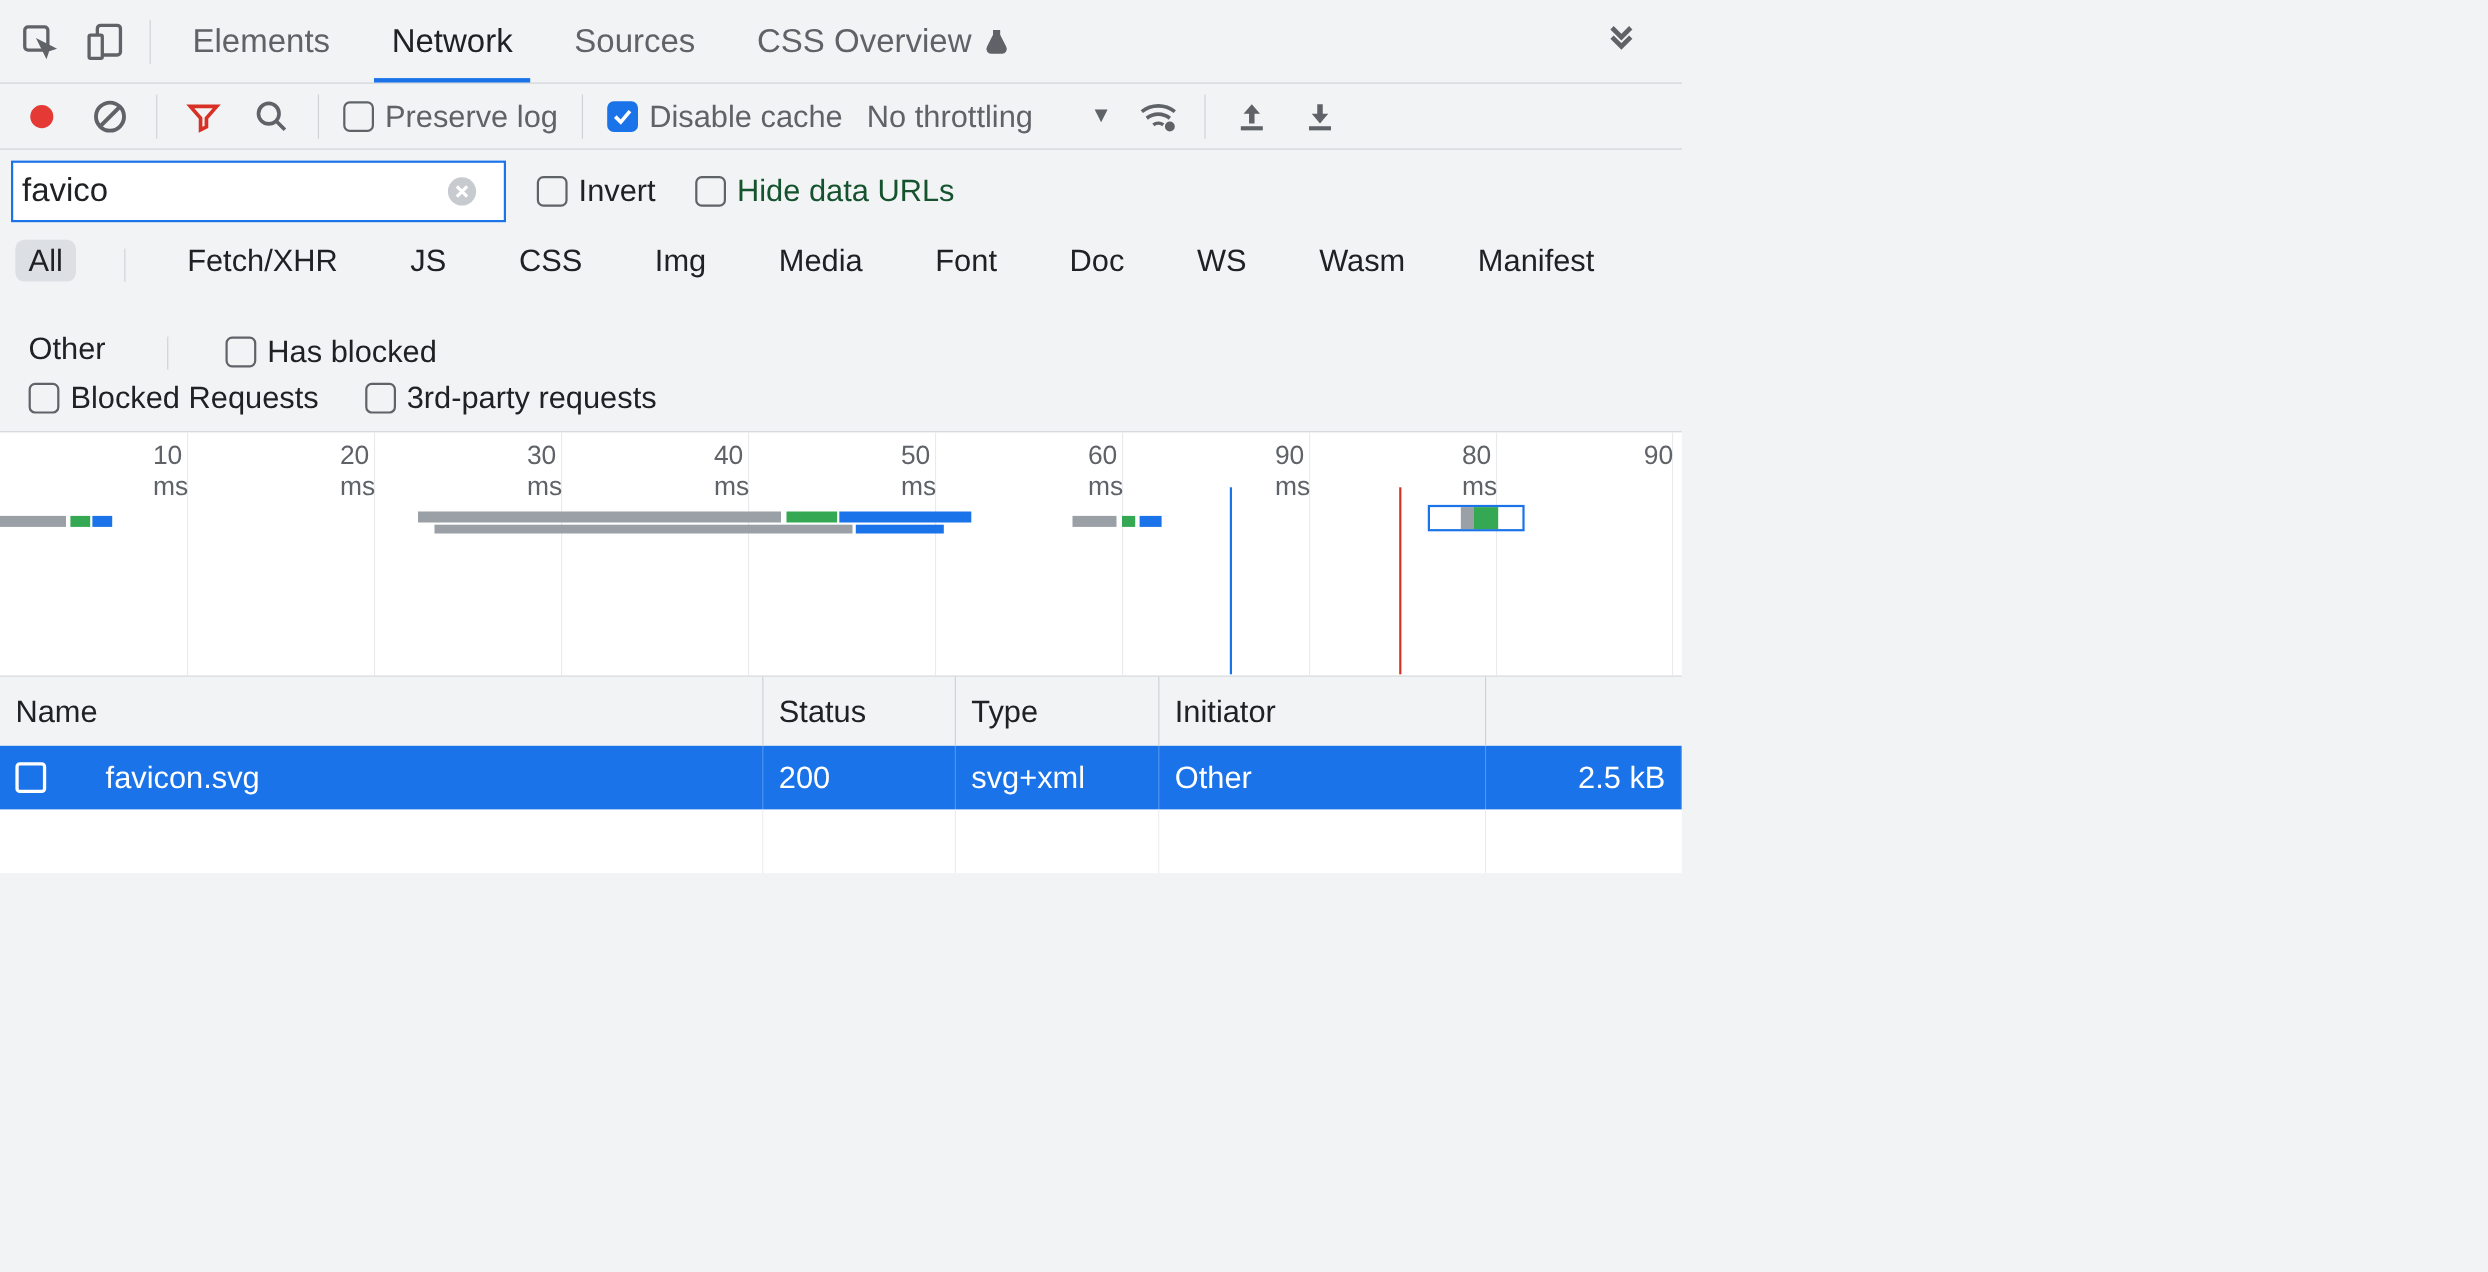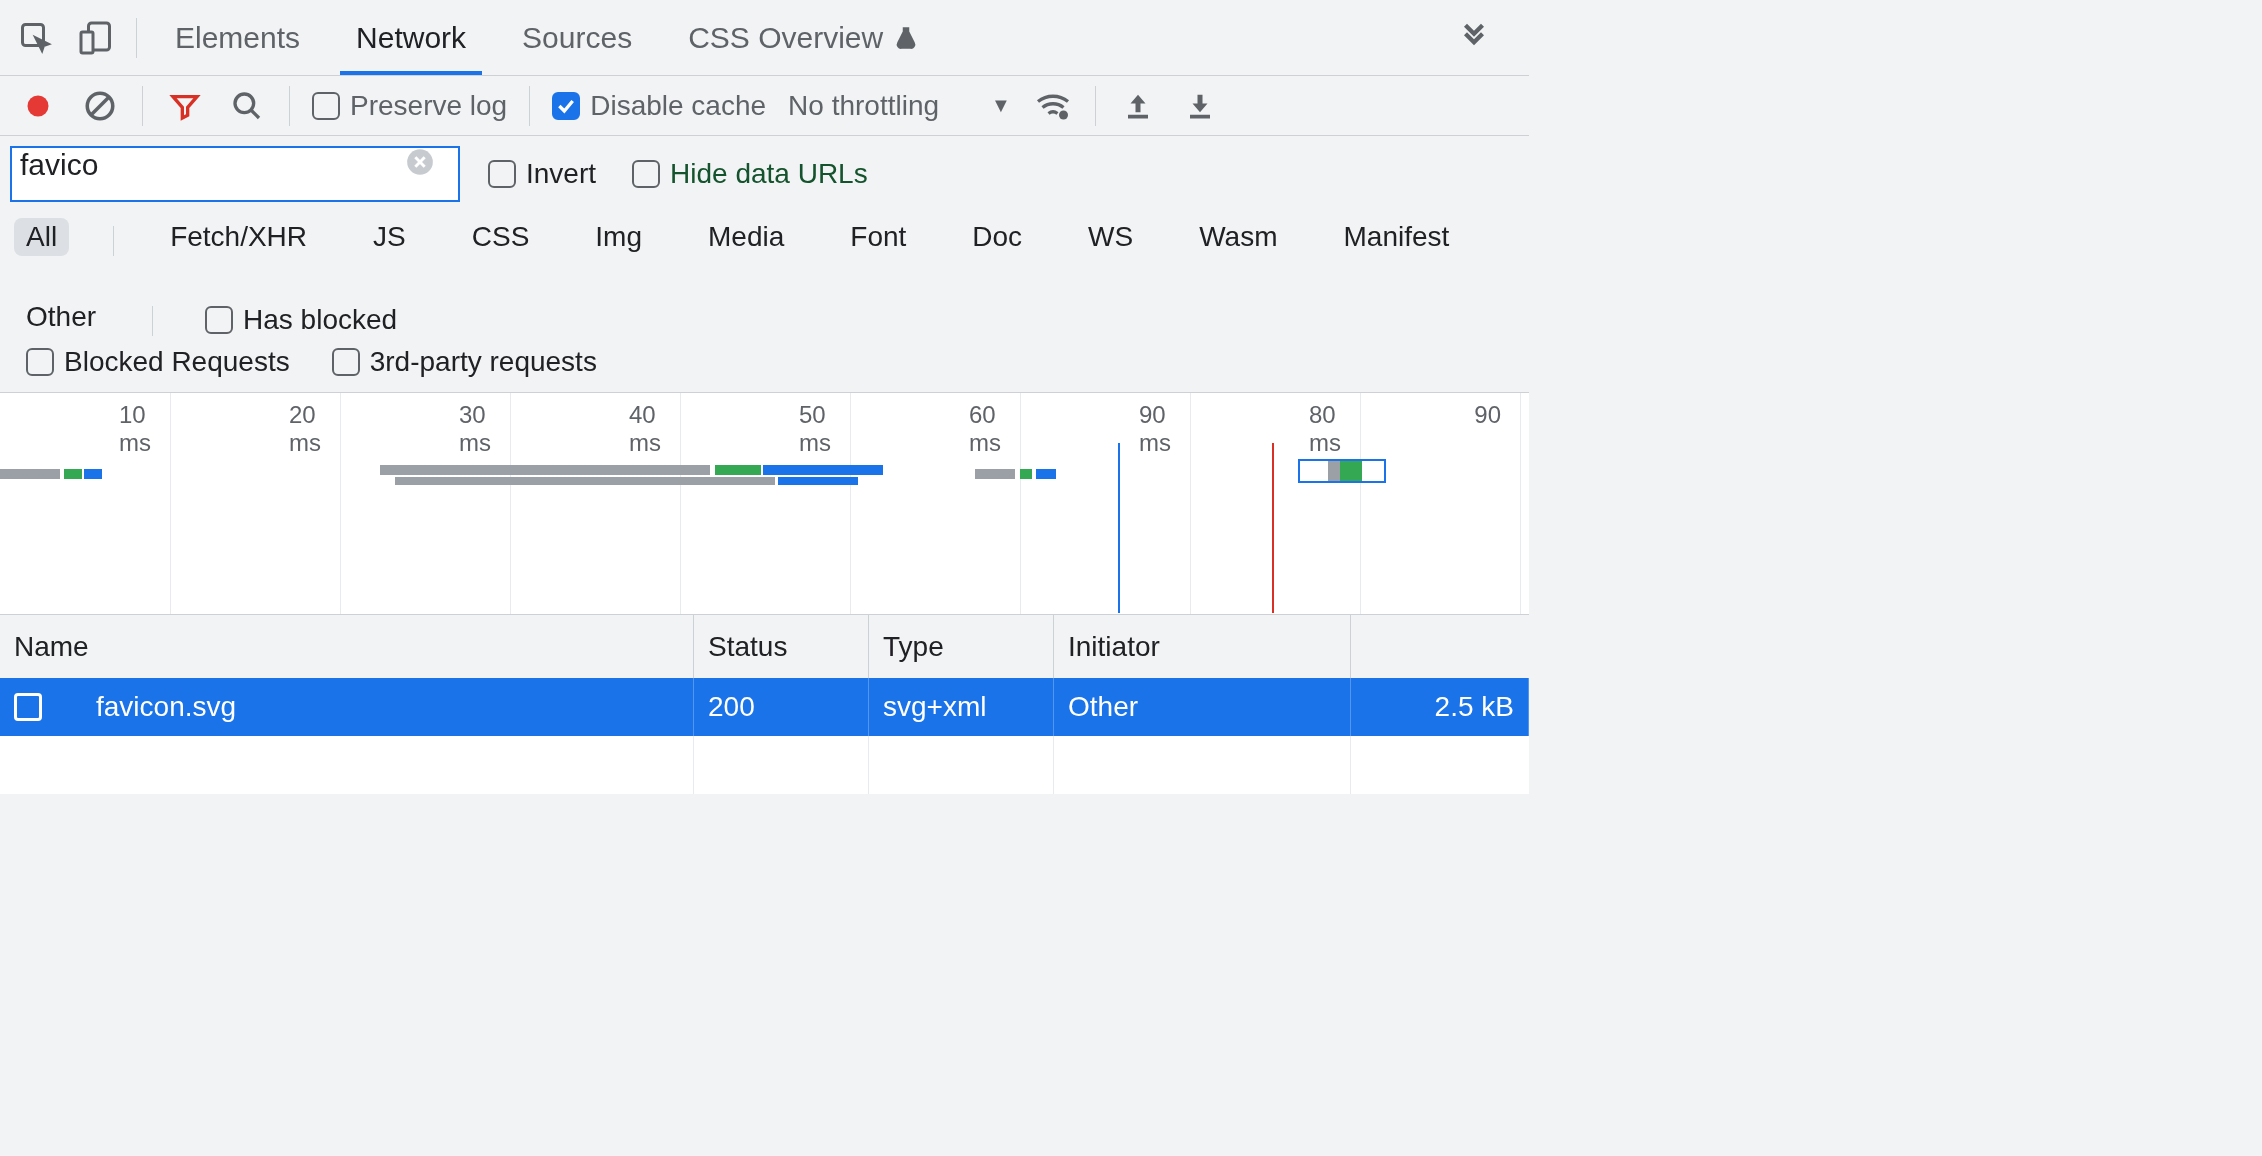--- a/index.html
+++ b/index.html
@@ -89,21 +89,21 @@
     padding: 10px 10px 10px 10px;
     gap: 20px;
     flex-wrap: wrap;
   }
   .filter-input-wrap {
     width: 450px;
     height: 56px;
     border: 2px solid #1a73e8;
     background: #fff;
     display: flex;
-    align-items: flex-start;
+    align-items: center;
     padding: 0 25px 0 8px;
   }
   .filter-input {
     flex: 1;
     border: none;
     outline: none;
     font-size: 30px;
     color: #202124;
   }
   .clear-x { color:#bfc3c7; }
@@ -139,21 +139,21 @@
     overflow: hidden;
   }
   .tick {
     position: absolute; top: 0;
     height: 222px;
     border-left: 1px solid #e8eaed;
     font-size: 24px;
     color: #5f6368;
     padding-left: 4px;
   }
-  .tick span { position:absolute; top:8px; right:24px;margin-left:20px; }
+  .tick span { position:absolute; top:8px; right:4px;margin-left:20px; }
   .wf-bar { position:absolute; height:10px; top:76px; }
 
   
   .table-hdr {
     display: flex;
     border-top: 1px solid #cdd1d5;
     background: #f1f3f4;
     height: 64px;
     align-items: center;
     font-size: 28px;

